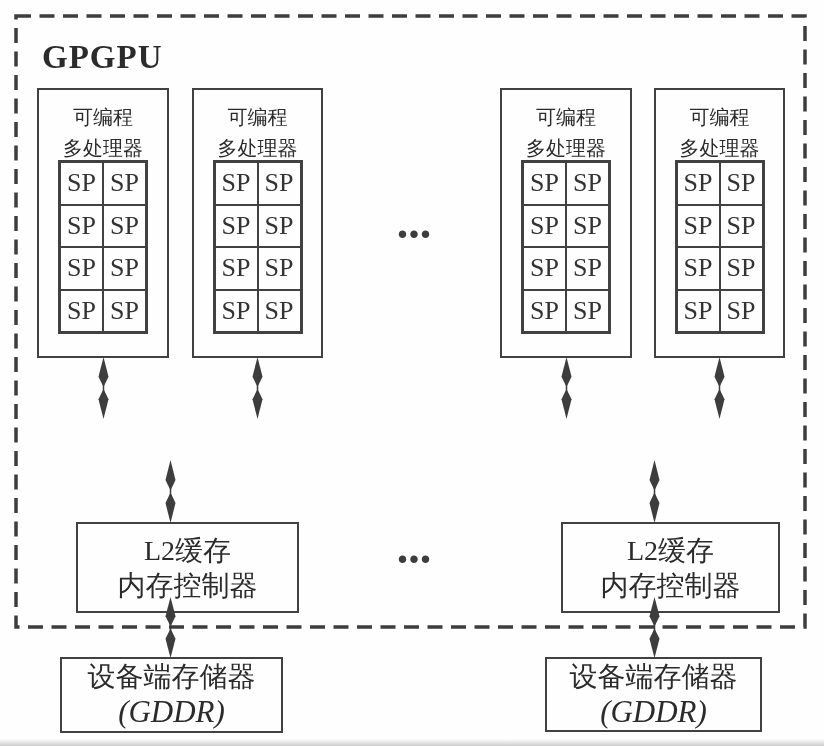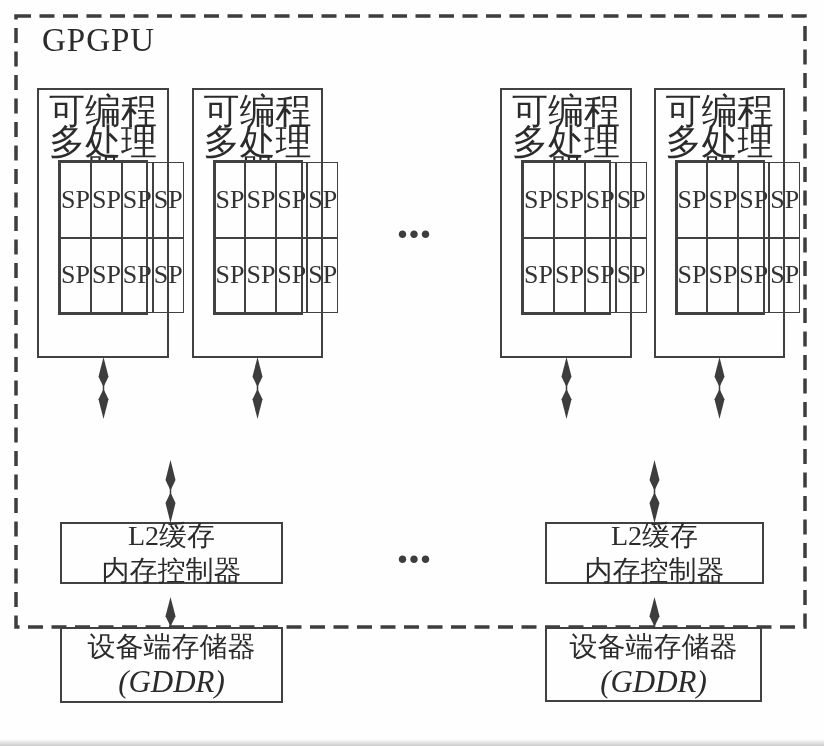--- a/index.html
+++ b/index.html
@@ -6,38 +6,38 @@
   .canvas{
     position:relative;
     width:824px;height:746px;
     background:#fefefe;
     font-family:"Liberation Serif","DejaVu Serif",serif;
     color:#2b2b2b;
     overflow:hidden;
   }
   .dashed-border-svg{position:absolute;left:0;top:0;}
   .gpgpu-label{
-    position:absolute;left:42px;top:22px;
-    font-size:33px;letter-spacing:1px;
+    position:absolute;left:42px;top:39px;
+    font-size:33px;letter-spacing:1px;font-weight:bold;
   }
   .mp-box{
     position:absolute;top:88px;width:132px;height:270px;
     border:2.5px solid #414141;background:#fefefe;
     box-sizing:border-box;text-align:center;
   }
   .mp-box.p1{left:37px;}
   .mp-box.p2{left:192px;width:131px;}
   .mp-box.p3{left:500px;}
   .mp-box.p4{left:654px;width:131px;}
-  .mp-title{font-size:36px;line-height:31px;padding-top:6px;}
+  .mp-title{font-size:20px;line-height:31px;padding-top:12px;}
   .sp-grid{
     position:absolute;left:50%;transform:translateX(-50%);
-    top:70px;width:90px;height:155px;
+    top:70px;width:90px;height:174px;
     border:2px solid #414141;box-sizing:border-box;
-    display:grid;grid-template-columns:1fr 1fr 1fr 1fr;grid-auto-rows:1fr;
+    display:grid;grid-template-columns:1fr 1fr;grid-auto-rows:1fr;
     background:#fefefe;
   }
   .sp-cell{
     border:1px solid #414141;
     display:flex;align-items:center;justify-content:center;
     font-size:26px;color:#333;
   }
   .arrow{position:absolute;width:15px;}
   .arrow svg{display:block;width:100%;height:100%;}
   .bus{
@@ -45,24 +45,24 @@
     border:2.5px solid #414141;box-sizing:border-box;background:#fefefe;
     display:flex;align-items:center;justify-content:center;
     font-size:30px;letter-spacing:2px;
   }
   .l2-box,.mem-box{
     position:absolute;
     border:2.5px solid #414141;box-sizing:border-box;background:#fefefe;
     display:flex;flex-direction:column;align-items:center;justify-content:center;
     text-align:center;
   }
-  .l2-box{top:522px;height:62px;font-size:28px;line-height:35px;}
+  .l2-box{top:522px;height:91px;font-size:28px;line-height:35px;margin-left:16px;}
   .l2-box.left{left:60px;width:223px;}
   .l2-box.right{left:545px;width:219px;}
-  .mem-box{top:627px;height:76px;text-align:center;}
+  .mem-box{top:657px;height:76px;text-align:center;}
   .mem-box.left{left:60px;width:223px;}
   .mem-box.right{left:545px;width:217px;height:75px;}
   .mem-line1{font-size:28px;line-height:34px;}
   .mem-line2{font-size:31px;line-height:36px;font-style:italic;}
   .dots{
     position:absolute;left:392px;width:44px;
     font-size:46px;font-weight:bold;line-height:46px;
     color:#3d3d3d;text-align:center;
   }
   .dots.top{top:200px;}

